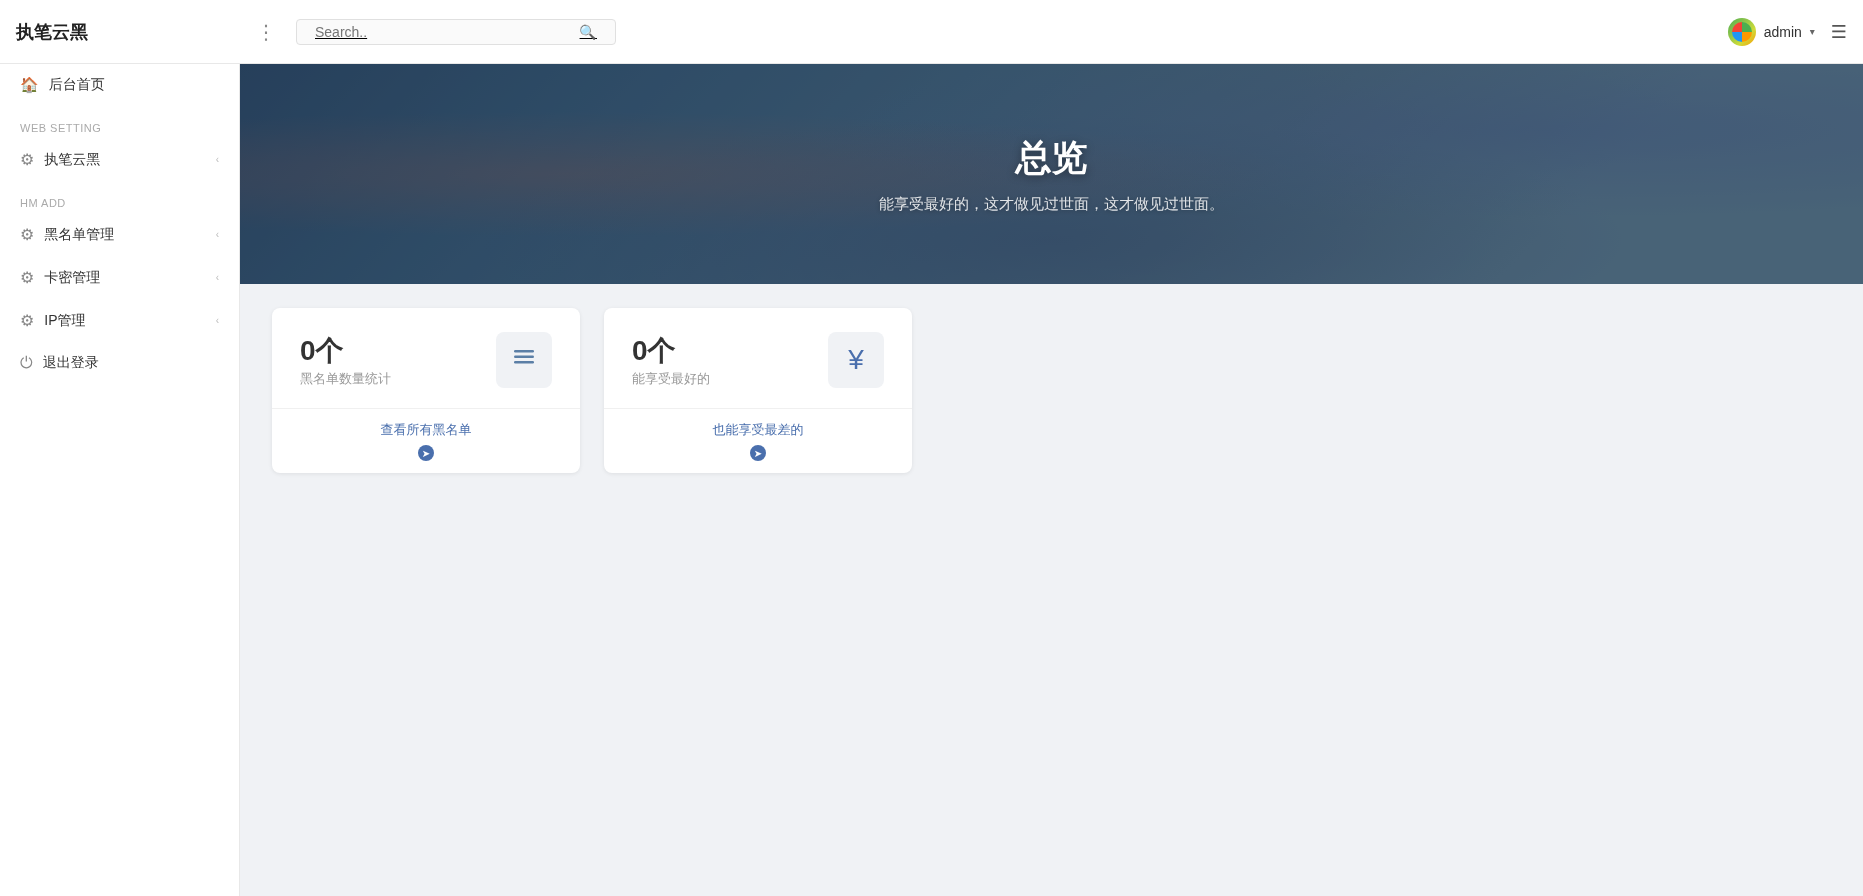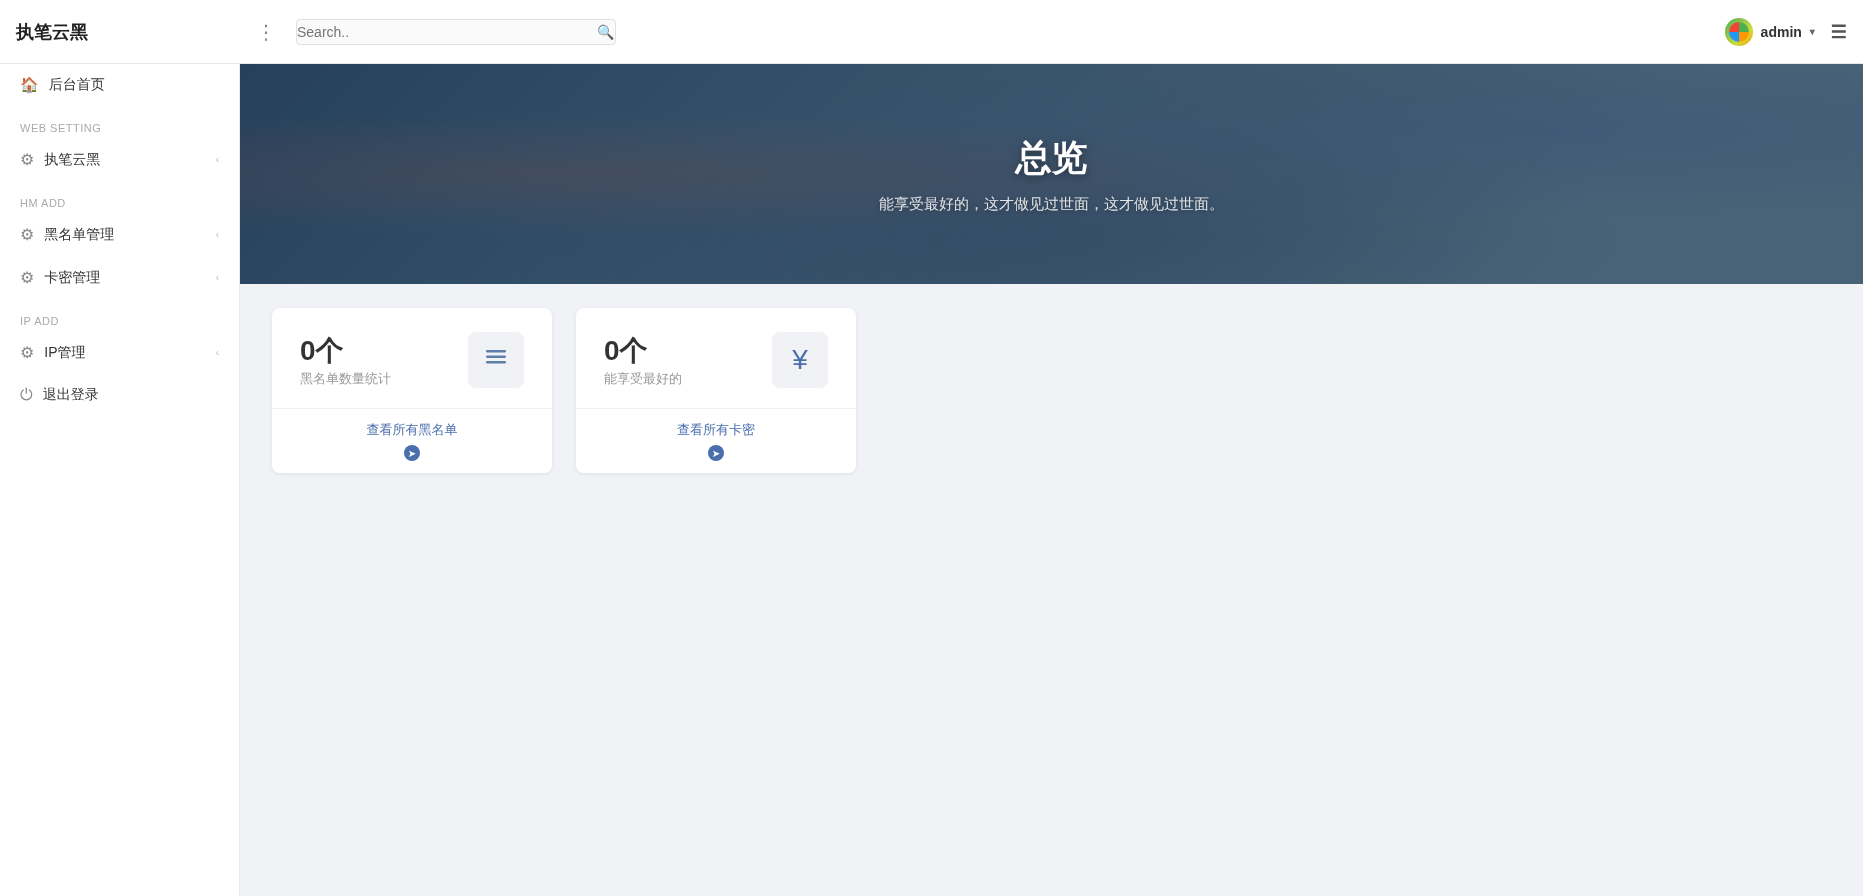--- a/index.html
+++ b/index.html
@@ -13,27 +13,27 @@
     }
     .topnav-logo {
       font-size: 18px; font-weight: bold; color: #222; width: 220px; flex-shrink: 0;
     }
     .topnav-dots {
       font-size: 20px; color: #888; cursor: pointer; padding: 4px 8px;
     }
     .topnav-search {
       display: flex; align-items: flex-end;
       border: 1px solid #e0e0e0; border-radius: 4px;
-      padding: 4px 0; gap: 6px; background: #fafafa; flex: 1; max-width: 320px;
+      padding: 4px 18px; gap: 6px; background: #fafafa; flex: 1; max-width: 320px; text-decoration: underline;
     }
     .topnav-search input {
       border: none; outline: none; background: transparent; font-size: 14px; color: #666; width: 100%;
     }
     .topnav-search-icon { color: #999; font-size: 14px; }
-    .topnav-right { margin-left: auto; display: flex; align-items: center; gap: 16px; font-weight: bold; }
+    .topnav-right { margin-left: auto; display: flex; align-items: center; gap: 16px; }
     .topnav-user {
       display: flex; align-items: center; gap: 8px; cursor: pointer;
     }
     .topnav-avatar {
       width: 28px; height: 28px; border-radius: 50%;
       background: linear-gradient(135deg, #4CAF50, #8BC34A, #CDDC39, #FF9800);
       display: flex; align-items: center; justify-content: center;
     }
     .topnav-avatar-inner {
       width: 20px; height: 20px;
@@ -93,21 +93,21 @@
       font-size: 15px; color: rgba(255,255,255,0.85); margin-top: 12px; position: relative; z-index: 1;
       text-shadow: 0 1px 4px rgba(0,0,0,0.3);
     }
 
     
     .cards-section {
       padding: 24px 32px; display: flex; gap: 24px; flex-wrap: wrap;
     }
     .stat-card {
       background: #fff; border-radius: 8px; padding: 24px 28px 0;
-      width: 280px; box-shadow: 0 1px 4px rgba(0,0,0,0.08);
+      width: 308px; box-shadow: 0 1px 4px rgba(0,0,0,0.08);
       display: flex; flex-direction: column;
     }
     .stat-card-top {
       display: flex; align-items: flex-start; justify-content: space-between; margin-bottom: 4px;
     }
     .stat-number {
       font-size: 28px; font-weight: bold; color: #333;
     }
     .stat-icon-box {
       width: 56px; height: 56px; border-radius: 8px;
@@ -175,21 +175,20 @@
       <span class="sidebar-item-icon">⚙</span>
       <span>黑名单管理</span>
       <span class="sidebar-item-arrow">‹</span>
     </div>
     <div class="sidebar-item">
       <span class="sidebar-item-icon">⚙</span>
       <span>卡密管理</span>
       <span class="sidebar-item-arrow">‹</span>
     </div>
 
-    <div class="sidebar-section-label">IP ADD</div>
     <div class="sidebar-item">
       <span class="sidebar-item-icon">⚙</span>
       <span>IP管理</span>
       <span class="sidebar-item-arrow">‹</span>
     </div>
 
     <div class="sidebar-item">
       <span class="sidebar-item-icon">⏻</span>
       <span>退出登录</span>
     </div>
@@ -234,20 +233,20 @@
           <div>
             <div class="stat-number">0个</div>
             <div class="stat-label">能享受最好的</div>
           </div>
           <div class="stat-icon-box">
             <span class="stat-icon-yen">¥</span>
           </div>
         </div>
         <hr class="stat-divider">
         <a class="stat-link">
-          <span>查看所有卡密</span>
+          <span>也能享受最差的</span>
           <span class="stat-link-arrow">➤</span>
         </a>
       </div>
 
     </div>
   </main>
 </div>
 
 </body></html>

